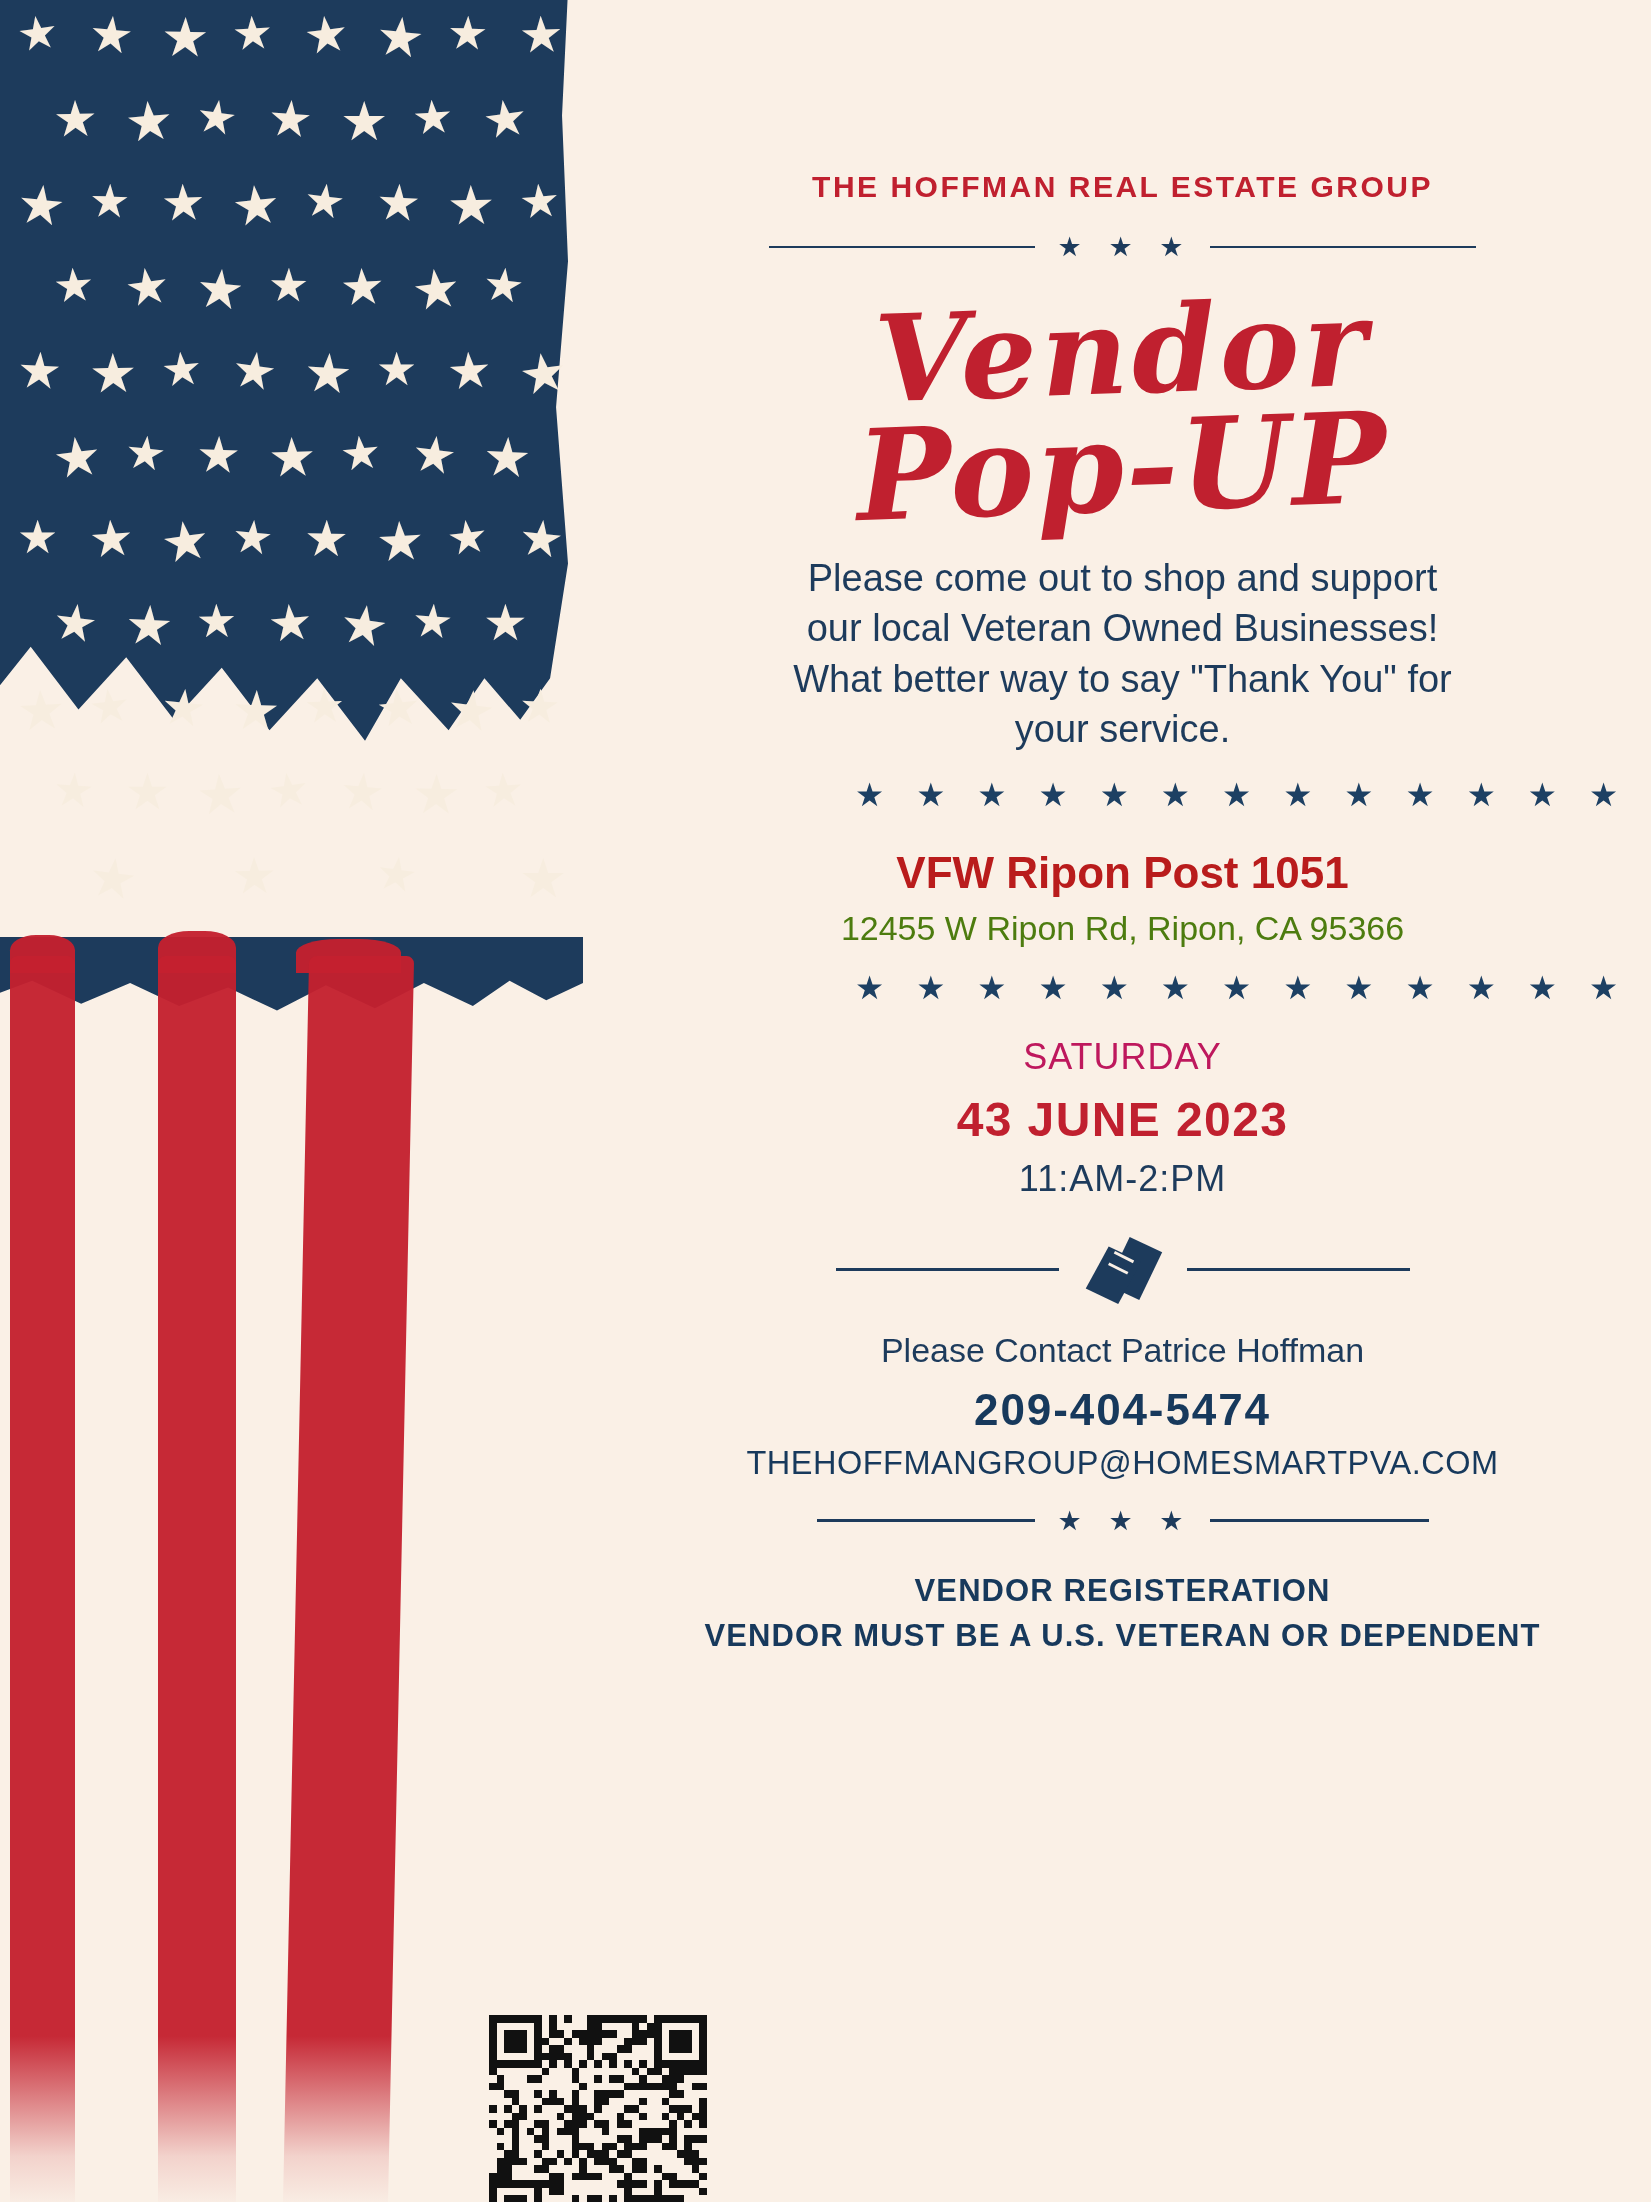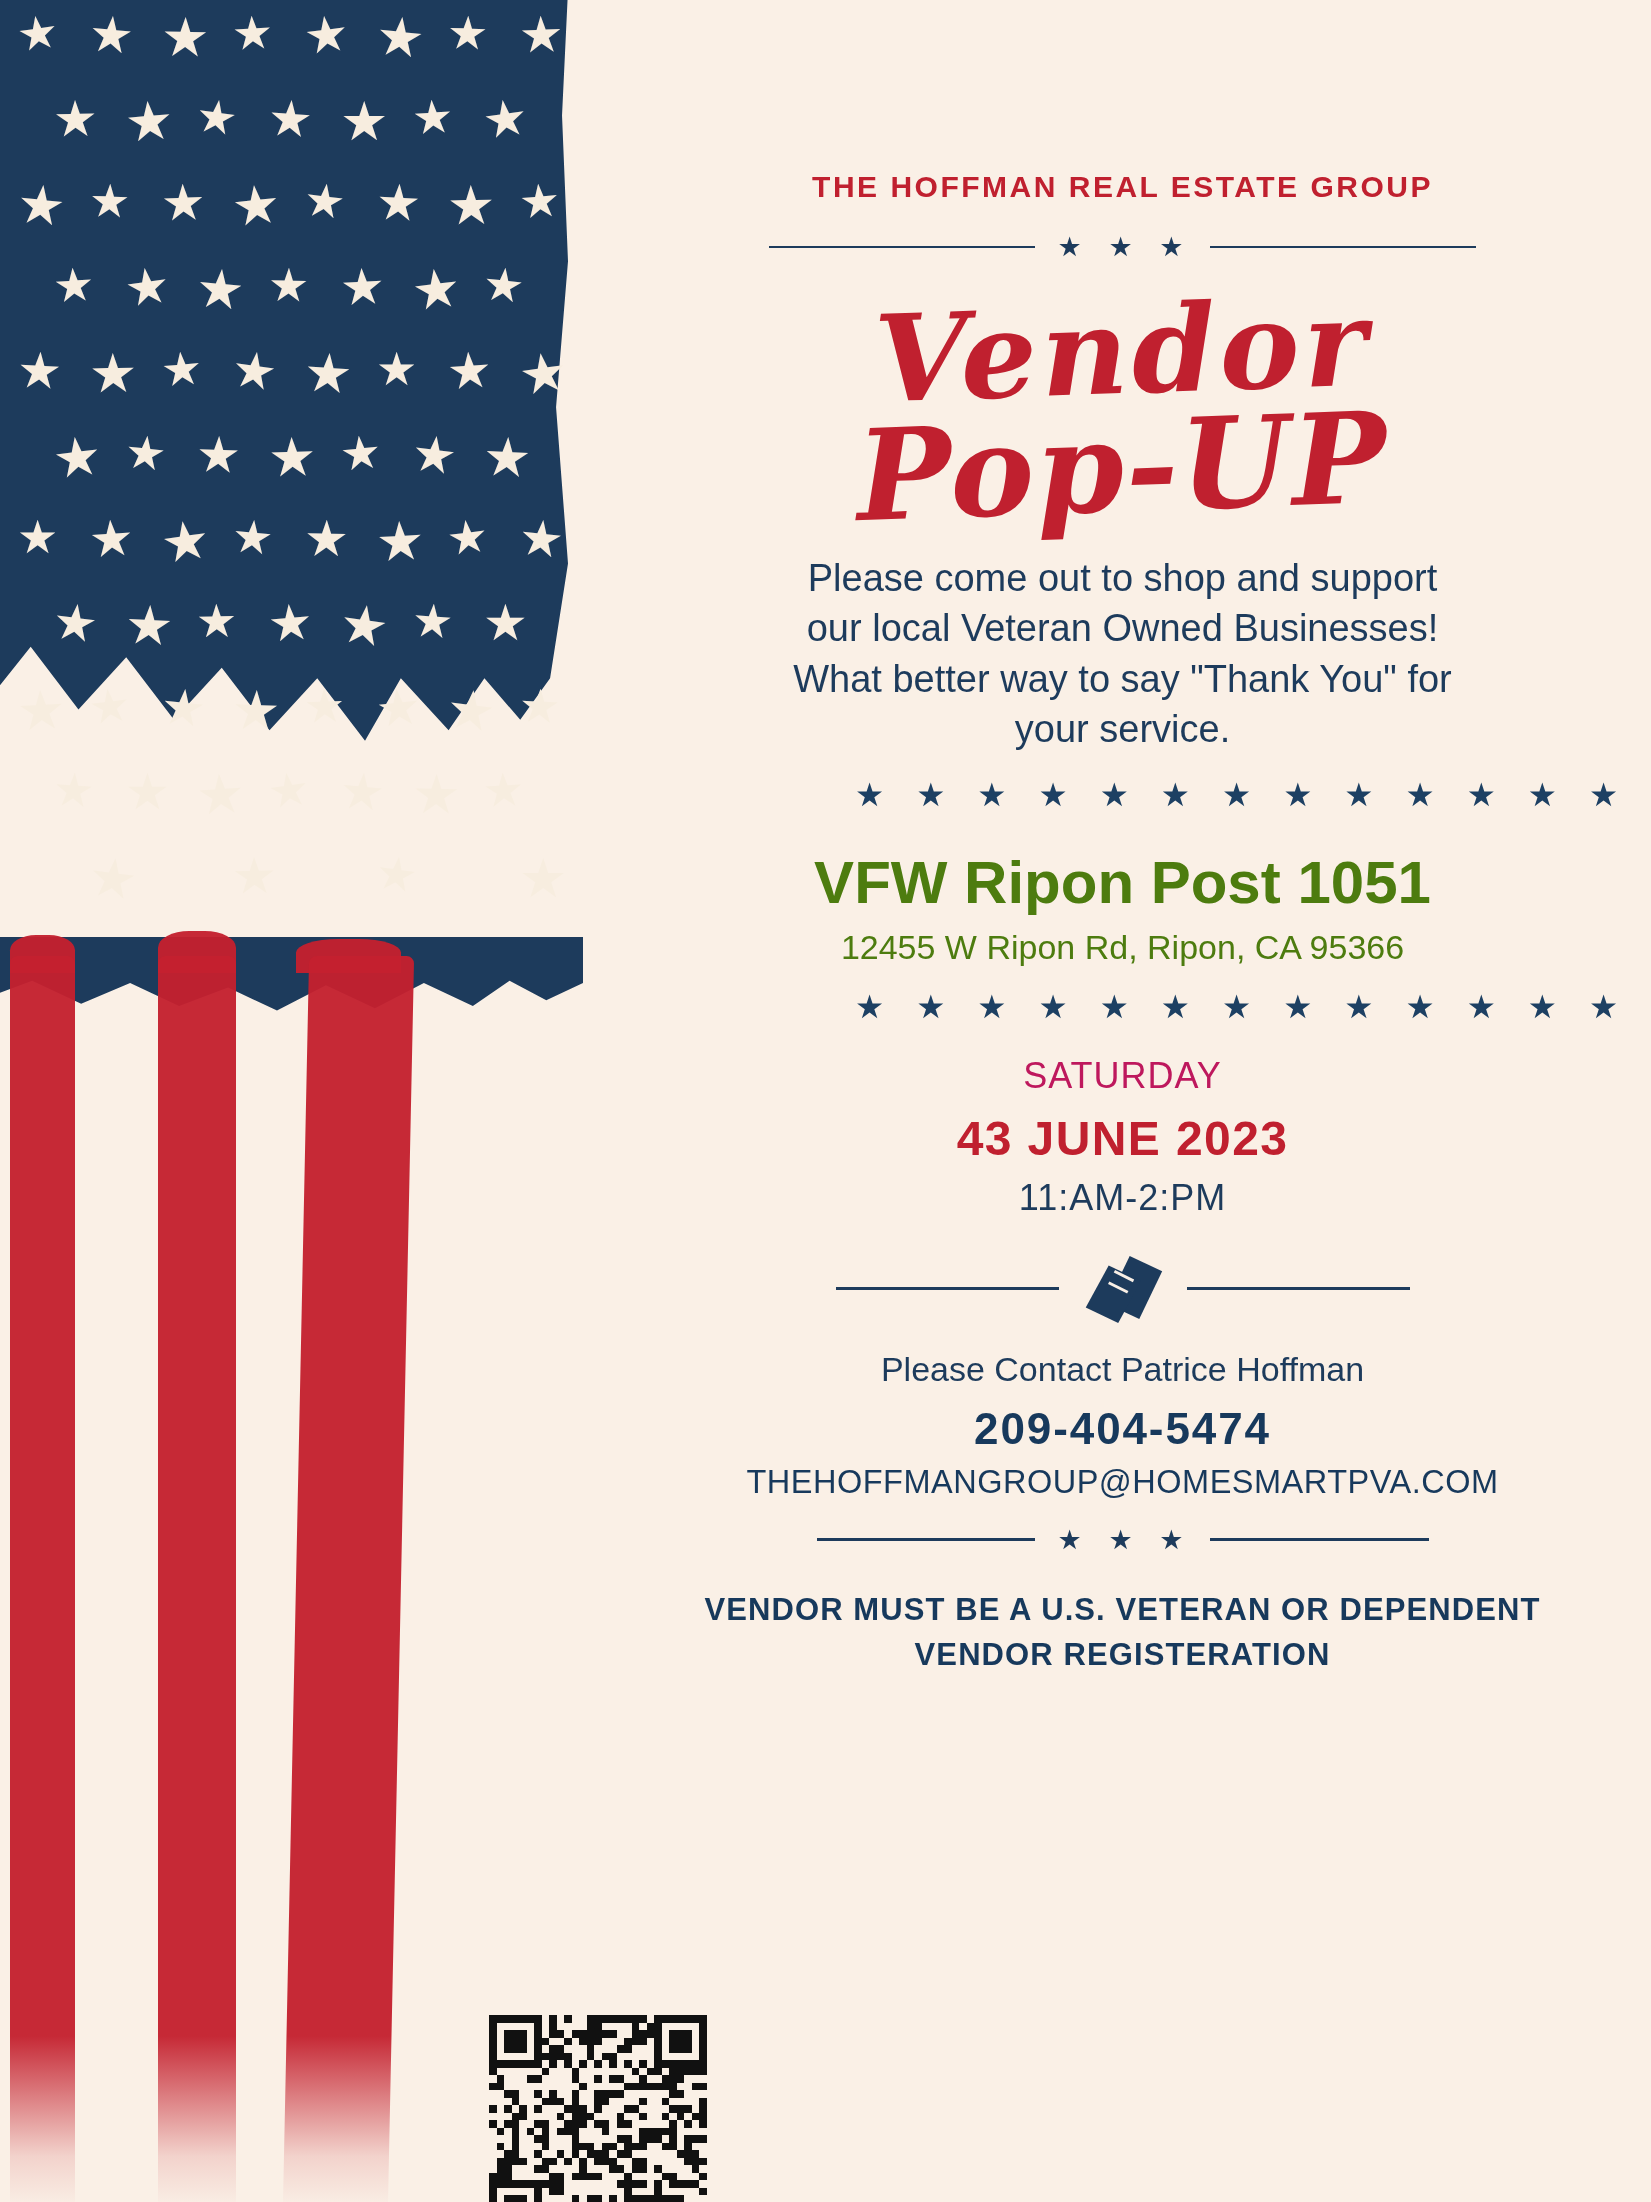--- a/index.html
+++ b/index.html
@@ -173,23 +173,23 @@
     margin: 21px auto 0;
     width: 535px;
     color: #1d4063;
     font-size: 32.5px;
     letter-spacing: 11.5px;
     white-space: nowrap;
   }
 
   .venue {
     margin-top: 34px;
-    font-size: 60px;
+    font-size: 44px;
     font-weight: bold;
-    color: #4d7c0f;
+    color: #b91c1c;
   }
   .address {
     margin-top: 11.5px;
     font-size: 34px;
     color: #4d7c0f;
   }
 
   .day {
     margin-top: 29px;
     font-size: 36px;
@@ -416,22 +416,22 @@
   <div class="phone">209-404-5474</div>
   <div class="email">THEHOFFMANGROUP@HOMESMARTPVA.COM</div>
 
   <div class="rule-stars" style="width:612px;margin-top:23px;">
     <div class="rule-line"></div>
     <div class="mini-stars">★ ★ ★</div>
     <div class="rule-line"></div>
   </div>
 
   <div class="footer-note">
+    <div>VENDOR REGISTERATION</div>
     <div>VENDOR MUST BE A U.S. VETERAN OR DEPENDENT</div>
-    <div>VENDOR REGISTERATION</div>
   </div>
 </div>
 
 <div class="qr">
   <div class="qr-grid" id="qr-grid" style="grid-template-columns: repeat(29, 1fr); grid-template-rows: repeat(29, 1fr);">
       <div class="qr-cell-on"></div>
       <div class="qr-cell-on"></div>
       <div class="qr-cell-on"></div>
       <div class="qr-cell-on"></div>
       <div class="qr-cell-on"></div>

